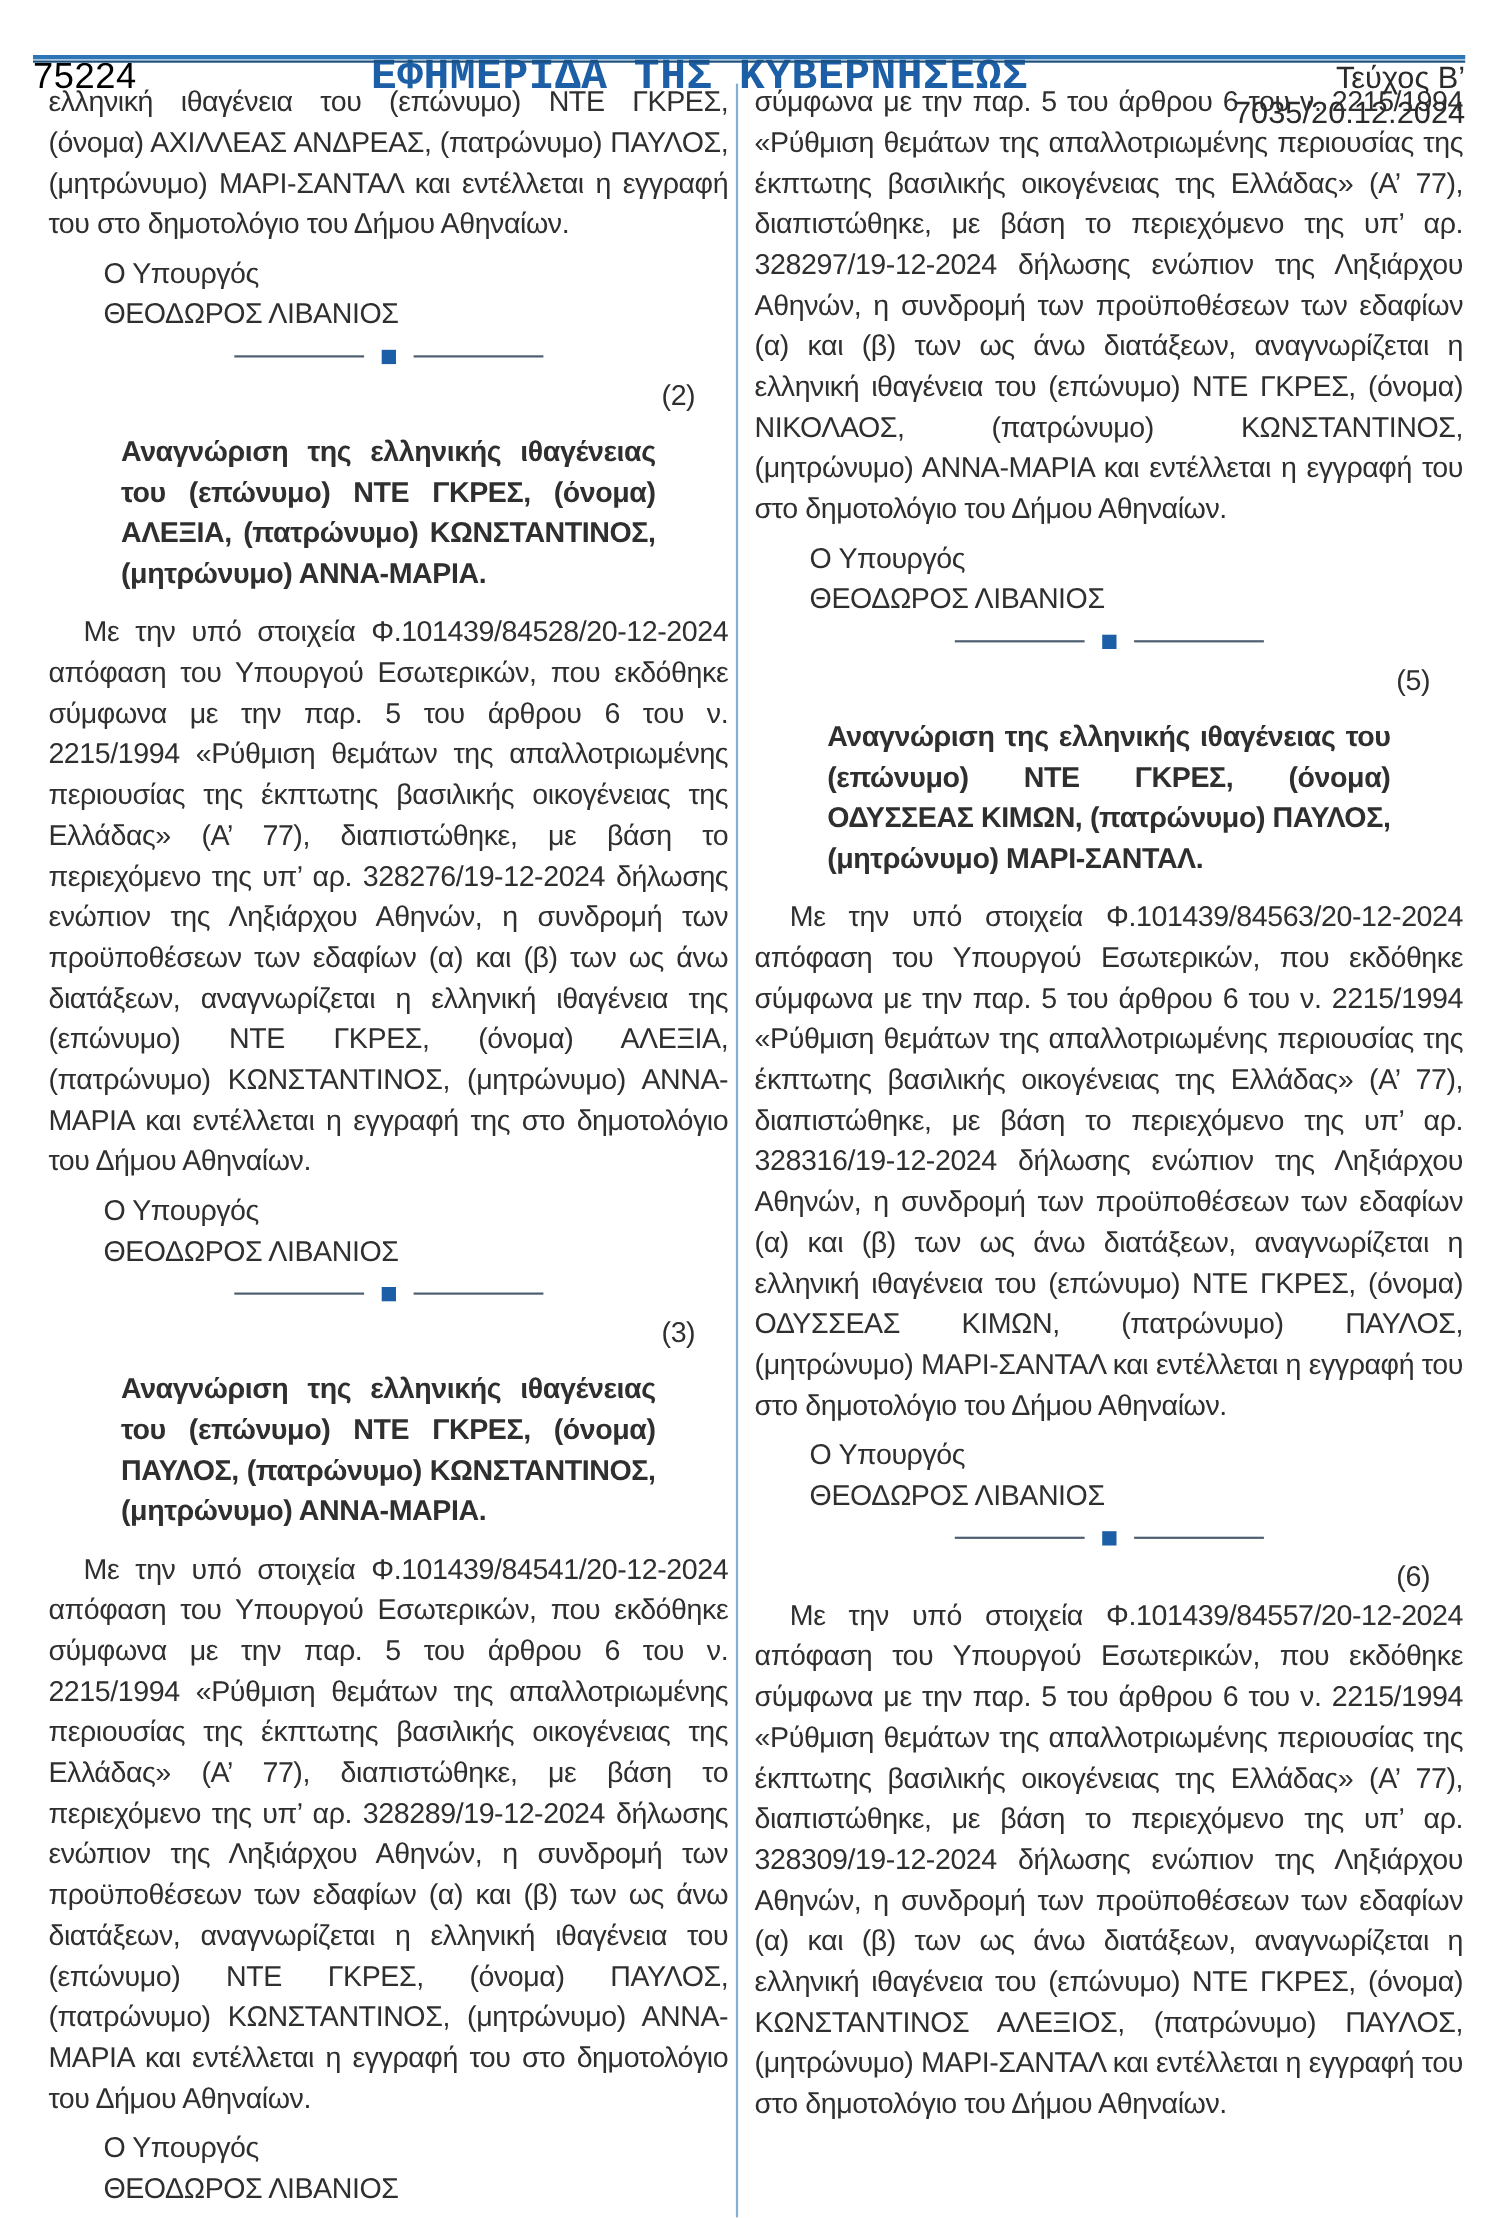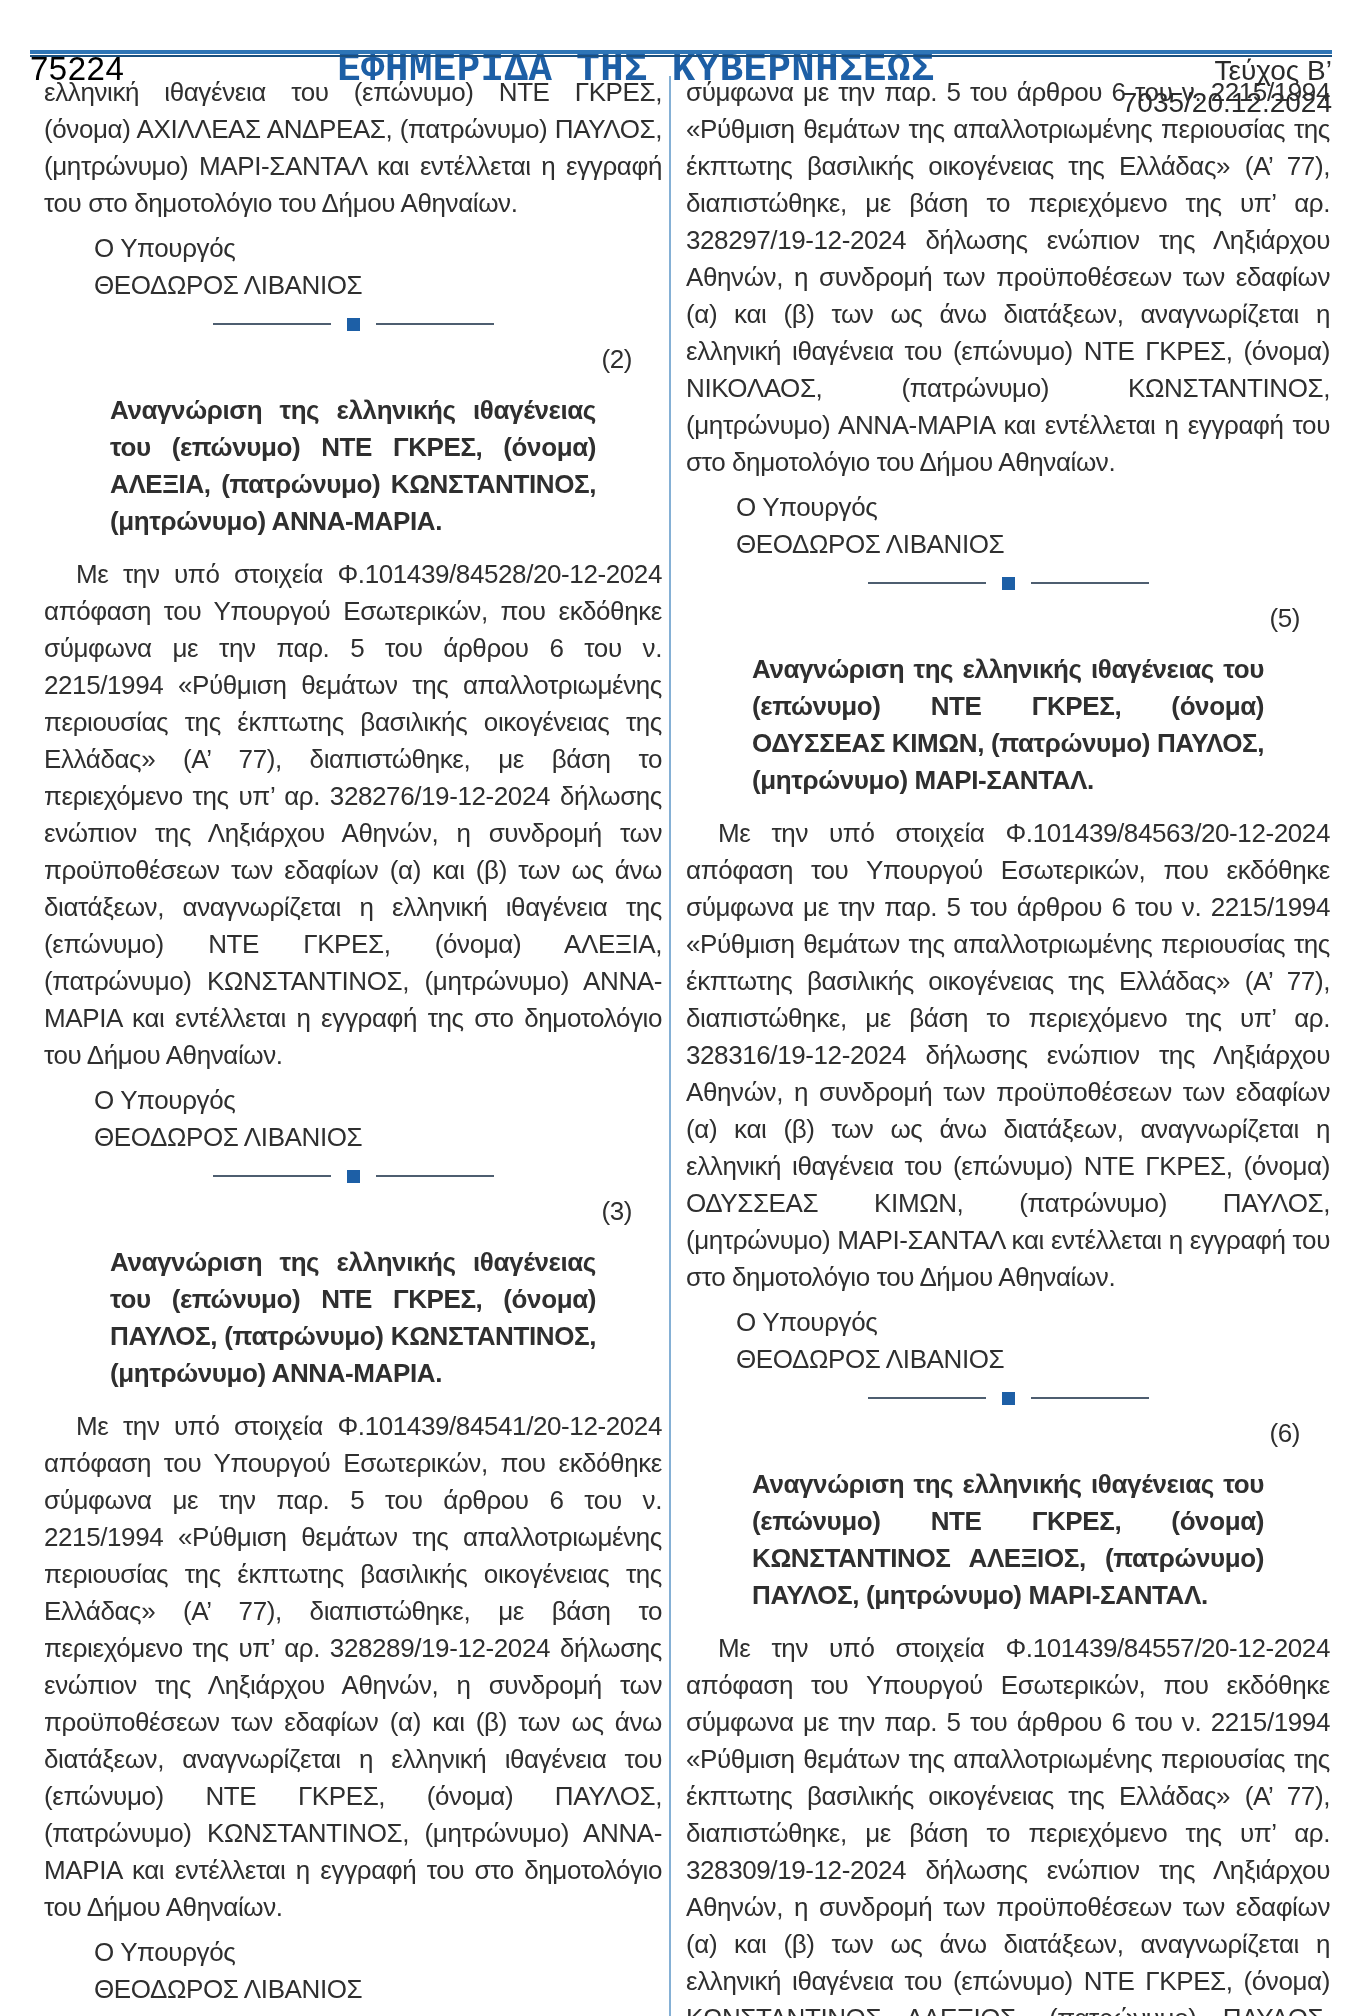--- a/index.html
+++ b/index.html
@@ -172,16 +172,15 @@
       <div class="sig">
         <div class="sig-role">Ο Υπουργός</div>
         <div class="sig-name">ΘΕΟΔΩΡΟΣ ΛΙΒΑΝΙΟΣ</div>
       </div>
       <div class="ornament">
         <span class="orn-line"></span>
         <span class="orn-square"></span>
         <span class="orn-line"></span>
       </div>
       <div class="sec-num">(6)</div>
-      <p class="sec-heading">Αναγνώριση της ελληνικής ιθαγένειας του (επώνυμο) ΝΤΕ ΓΚΡΕΣ, (όνομα) ΚΩΝΣΤΑΝΤΙΝΟΣ ΑΛΕΞΙΟΣ, (πατρώνυμο) ΠΑΥΛΟΣ, (μητρώνυμο) ΜΑΡΙ-ΣΑΝΤΑΛ.</p>
       <p class="body-par indent">Με την υπό στοιχεία Φ.101439/84557/20-12-2024 απόφαση του Υπουργού Εσωτερικών, που εκδόθηκε σύμφωνα με την παρ. 5 του άρθρου 6 του ν. 2215/1994 «Ρύθμιση θεμάτων της απαλλοτριωμένης περιουσίας της έκπτωτης βασιλικής οικογένειας της Ελλάδας» (Α’ 77), διαπιστώθηκε, με βάση το περιεχόμενο της υπ’ αρ. 328309/19-12-2024 δήλωσης ενώπιον της Ληξιάρχου Αθηνών, η συνδρομή των προϋποθέσεων των εδαφίων (α) και (β) των ως άνω διατάξεων, αναγνωρίζεται η ελληνική ιθαγένεια του (επώνυμο) ΝΤΕ ΓΚΡΕΣ, (όνομα) ΚΩΝΣΤΑΝΤΙΝΟΣ ΑΛΕΞΙΟΣ, (πατρώνυμο) ΠΑΥΛΟΣ, (μητρώνυμο) ΜΑΡΙ-ΣΑΝΤΑΛ και εντέλλεται η εγγραφή του στο δημοτολόγιο του Δήμου Αθηναίων.</p>
     </div>
 </main>
 
 </body></html>

